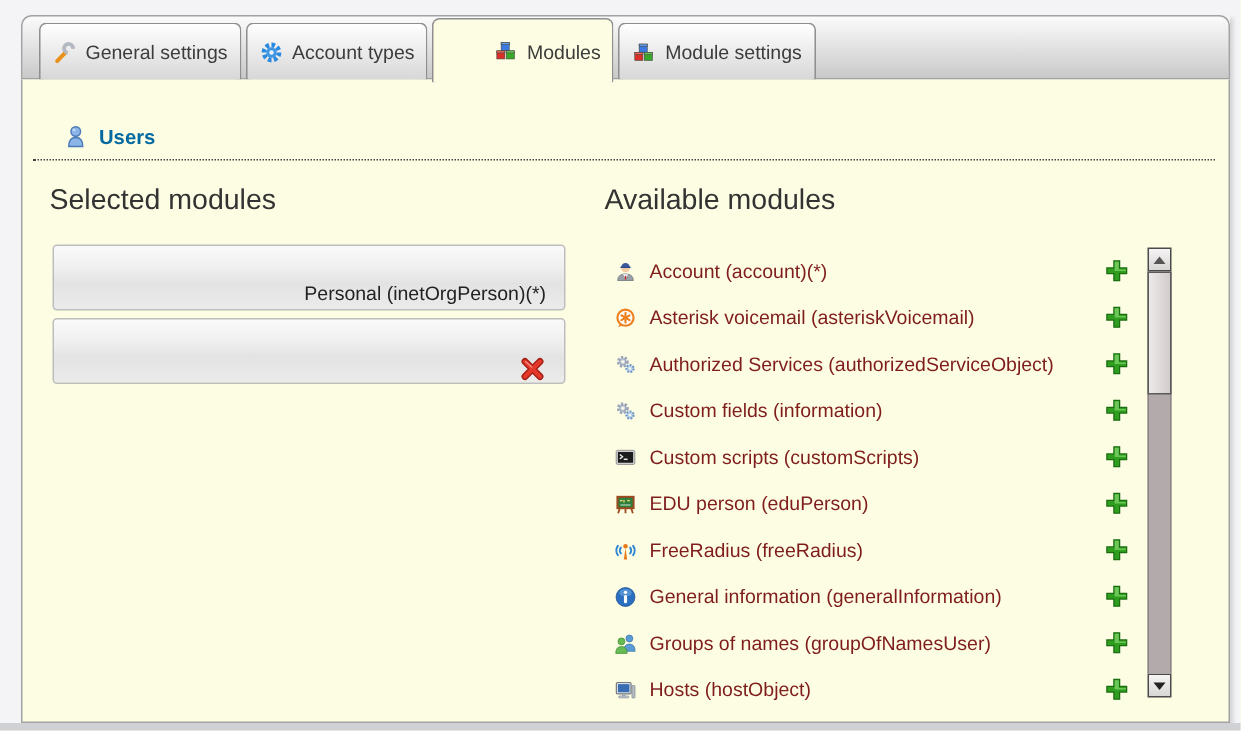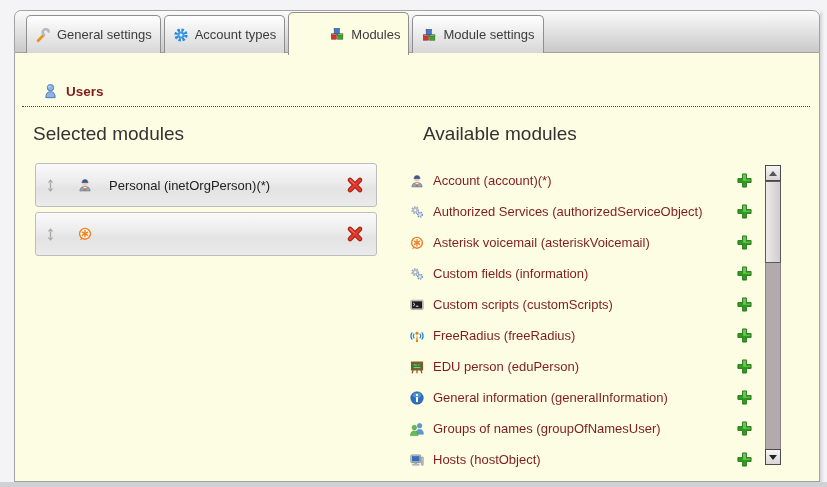--- a/index.html
+++ b/index.html
@@ -44,38 +44,39 @@
     position:relative;
     height:429px;
     background:#fdfde3;
     border:1px solid #a2a2a2; border-top:none;
   }
   .users-header {
     position:absolute; top:30px; left:7px; right:9px;
     display:flex; align-items:center; gap:7px;
     padding:0 0 6px 20px;
     border-bottom:1px dotted #444;
-    font-weight:bold; font-size:13.5px; color:#7f1d1d;
+    font-weight:bold; font-size:13.5px; color:#0369a1;
   }
   .col-label { position:absolute; font-size:19px; color:#333; }
   .col-label.left  { top:70px; left:18px; }
-  .col-label.right { top:70px; left:408px; }
+  .col-label.right { top:70px; left:388px; }
   
   .selected-list {
     position:absolute; top:110px; left:20px; width:342px;
     display:flex; flex-direction:column; gap:5px;
   }
   .sel-item {
     height:44px;
-    display:flex; align-items:center;
+    display:flex; align-items:flex-end;
     padding:0 12px 0 10px; gap:12px;
     background:linear-gradient(180deg,#fafafa 0%,#ededed 40%,#e3e3e3 60%,#ebebeb 100%);
     border:1px solid #bdbdbd; border-radius:3px;
     font-size:13px; color:#222;
     cursor:move;
+    flex-direction:column;
   }
   .sel-item .mod-icon { margin-left:10px; }
   .sel-item .lbl { margin-left:4px; }
   .sel-item .del { margin-left:auto; cursor:pointer; display:flex; }
   
   .available-list {
     position:absolute; top:112px; left:394px; width:344px;
     display:flex; flex-direction:column;
   }
   .avail-row {
@@ -330,44 +331,44 @@
         <span class="lbl">Account (account)(*)</span>
         <span class="add">
           <svg width="17" height="17" viewBox="0 0 16 16">
               <use href="#i-plus"></use>
             </svg>
         </span>
       </div>
 
       <div class="avail-row">
         <svg width="16" height="16" viewBox="0 0 16 16">
+            <use href="#i-asterisk"></use>
+          </svg>
+        <span class="lbl">Asterisk voicemail (asteriskVoicemail)</span>
+        <span class="add">
+          <svg width="17" height="17" viewBox="0 0 16 16">
+              <use href="#i-plus"></use>
+            </svg>
+        </span>
+      </div>
+
+      <div class="avail-row">
+        <svg width="16" height="16" viewBox="0 0 16 16">
             <use href="#i-gears"></use>
           </svg>
         <span class="lbl">Authorized Services (authorizedServiceObject)</span>
         <span class="add">
           <svg width="17" height="17" viewBox="0 0 16 16">
               <use href="#i-plus"></use>
             </svg>
         </span>
       </div>
 
       <div class="avail-row">
         <svg width="16" height="16" viewBox="0 0 16 16">
-            <use href="#i-asterisk"></use>
-          </svg>
-        <span class="lbl">Asterisk voicemail (asteriskVoicemail)</span>
-        <span class="add">
-          <svg width="17" height="17" viewBox="0 0 16 16">
-              <use href="#i-plus"></use>
-            </svg>
-        </span>
-      </div>
-
-      <div class="avail-row">
-        <svg width="16" height="16" viewBox="0 0 16 16">
             <use href="#i-gears"></use>
           </svg>
         <span class="lbl">Custom fields (information)</span>
         <span class="add">
           <svg width="17" height="17" viewBox="0 0 16 16">
               <use href="#i-plus"></use>
             </svg>
         </span>
       </div>
 
@@ -378,35 +379,35 @@
         <span class="lbl">Custom scripts (customScripts)</span>
         <span class="add">
           <svg width="17" height="17" viewBox="0 0 16 16">
               <use href="#i-plus"></use>
             </svg>
         </span>
       </div>
 
       <div class="avail-row">
         <svg width="16" height="16" viewBox="0 0 16 16">
+            <use href="#i-chalkboard"></use>
+          </svg>
+        <span class="lbl">EDU person (eduPerson)</span>
+        <span class="add">
+          <svg width="17" height="17" viewBox="0 0 16 16">
+              <use href="#i-plus"></use>
+            </svg>
+        </span>
+      </div>
+
+      <div class="avail-row">
+        <svg width="16" height="16" viewBox="0 0 16 16">
             <use href="#i-antenna"></use>
           </svg>
         <span class="lbl">FreeRadius (freeRadius)</span>
-        <span class="add">
-          <svg width="17" height="17" viewBox="0 0 16 16">
-              <use href="#i-plus"></use>
-            </svg>
-        </span>
-      </div>
-
-      <div class="avail-row">
-        <svg width="16" height="16" viewBox="0 0 16 16">
-            <use href="#i-chalkboard"></use>
-          </svg>
-        <span class="lbl">EDU person (eduPerson)</span>
         <span class="add">
           <svg width="17" height="17" viewBox="0 0 16 16">
               <use href="#i-plus"></use>
             </svg>
         </span>
       </div>
 
       <div class="avail-row">
         <svg width="16" height="16" viewBox="0 0 16 16">
             <use href="#i-info"></use>

